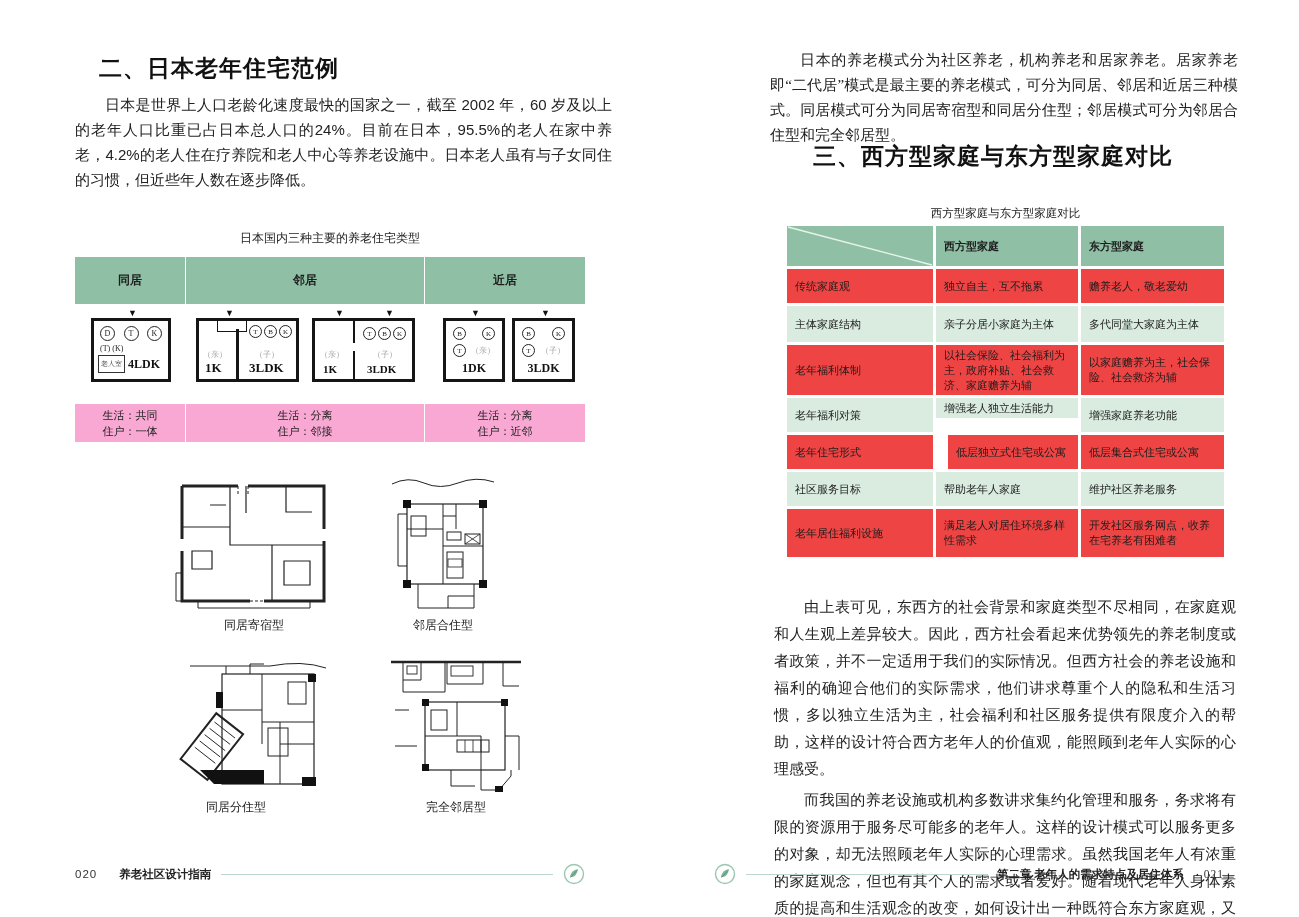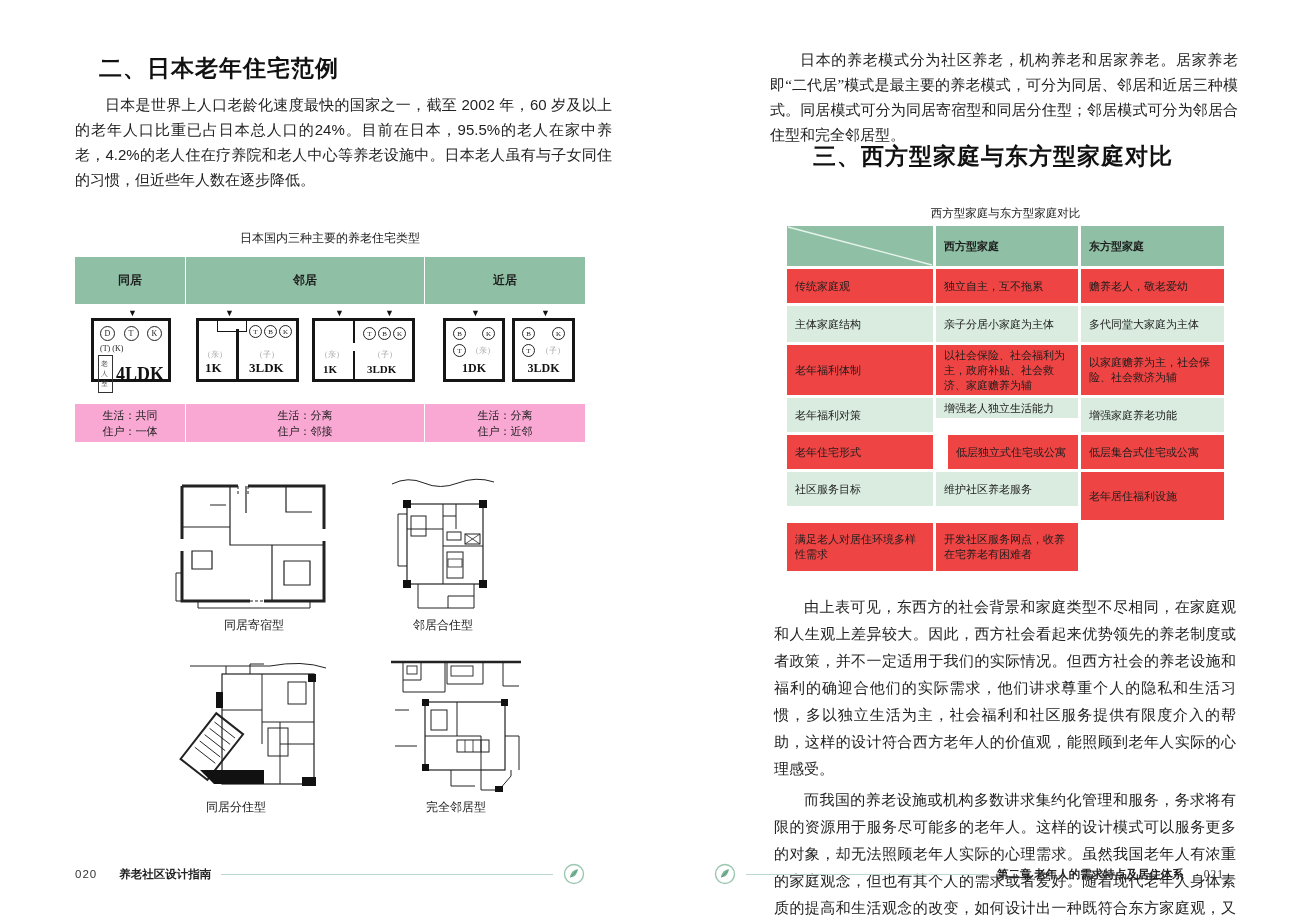--- a/index.html
+++ b/index.html
@@ -80,21 +80,21 @@
       <div class="hbox" style="left:16px;top:14px;width:80px;height:64px;">
         <span class="entry" style="left:34px;top:-12px;">▼</span>
         <div style="display:flex;justify-content:space-between;padding:5px 6px 0 6px;">
           <span class="circ">D</span>
           <span class="circ">T</span>
           <span class="circ">K</span>
         </div>
         <div style="font-size:8px;padding:3px 0 0 6px;font-family:'Liberation Serif',serif;">(T) (K)</div>
         <div style="display:flex;align-items:center;padding:2px 4px 0 4px;">
           <span style="border:1px solid #333;font-size:7px;padding:3px 2px;color:#555;">老人室</span>
-          <span class="plan-size" style="font-size:18px;margin-left:3px;">4LDK</span>
+          <span class="plan-size" style="font-size:12px;margin-left:3px;">4LDK</span>
         </div>
       </div>
 
       <div class="hbox" style="left:121px;top:14px;width:103px;height:64px;">
         <span class="entry" style="left:26px;top:-12px;">▼</span>
         <div style="position:absolute;left:37px;top:8px;bottom:0;width:3px;background:#151515;"></div>
         <div style="position:absolute;left:18px;top:0;width:28px;height:10px;border:1px solid #151515;border-top:none;"></div>
         <div style="position:absolute;right:4px;top:4px;display:flex;gap:2px;">
           <span class="circ sm">T</span>
           <span class="circ sm">B</span>
@@ -292,20 +292,21 @@
 
     <div class="f-cell row-g" style="height:34px;">老年福利对策</div>
     <div class="f-cell row-g" style="height:20px;">增强老人独立生活能力</div>
     <div class="f-cell row-g" style="height:34px;">增强家庭养老功能</div>
 
     <div class="f-cell row-w" style="height:34px;">老年住宅形式</div>
     <div class="f-cell row-w" style="height:34px;margin-left:12px;">低层独立式住宅或公寓</div>
     <div class="f-cell row-w" style="height:34px;">低层集合式住宅或公寓</div>
 
     <div class="f-cell row-g" style="height:34px;">社区服务目标</div>
+    <div class="f-cell row-g" style="height:34px;">帮助老年人家庭</div>
     <div class="f-cell row-g" style="height:34px;">维护社区养老服务</div>
 
     <div class="f-cell row-w" style="height:48px;">老年居住福利设施</div>
     <div class="f-cell row-w" style="height:48px;">满足老人对居住环境多样性需求</div>
     <div class="f-cell row-w" style="height:48px;">开发社区服务网点，收养在宅养老有困难者</div>
   </div>
 
   <div class="abs body-text2" style="left:121px;top:590px;width:470px;">
     <p>由上表可见，东西方的社会背景和家庭类型不尽相同，在家庭观和人生观上差异较大。因此，西方社会看起来优势领先的养老制度或者政策，并不一定适用于我们的实际情况。但西方社会的养老设施和福利的确迎合他们的实际需求，他们讲求尊重个人的隐私和生活习惯，多以独立生活为主，社会福利和社区服务提供有限度介入的帮助，这样的设计符合西方老年人的价值观，能照顾到老年人实际的心理感受。</p>
     <p>而我国的养老设施或机构多数讲求集约化管理和服务，务求将有限的资源用于服务尽可能多的老年人。这样的设计模式可以服务更多的对象，却无法照顾老年人实际的心理需求。虽然我国老年人有浓重的家庭观念，但也有其个人的需求或者爱好。随着现代老年人身体素质的提高和生活观念的改变，如何设计出一种既符合东方家庭观，又迎合老年人个人需要的养老模式，将成为一个很大的挑战。</p>

